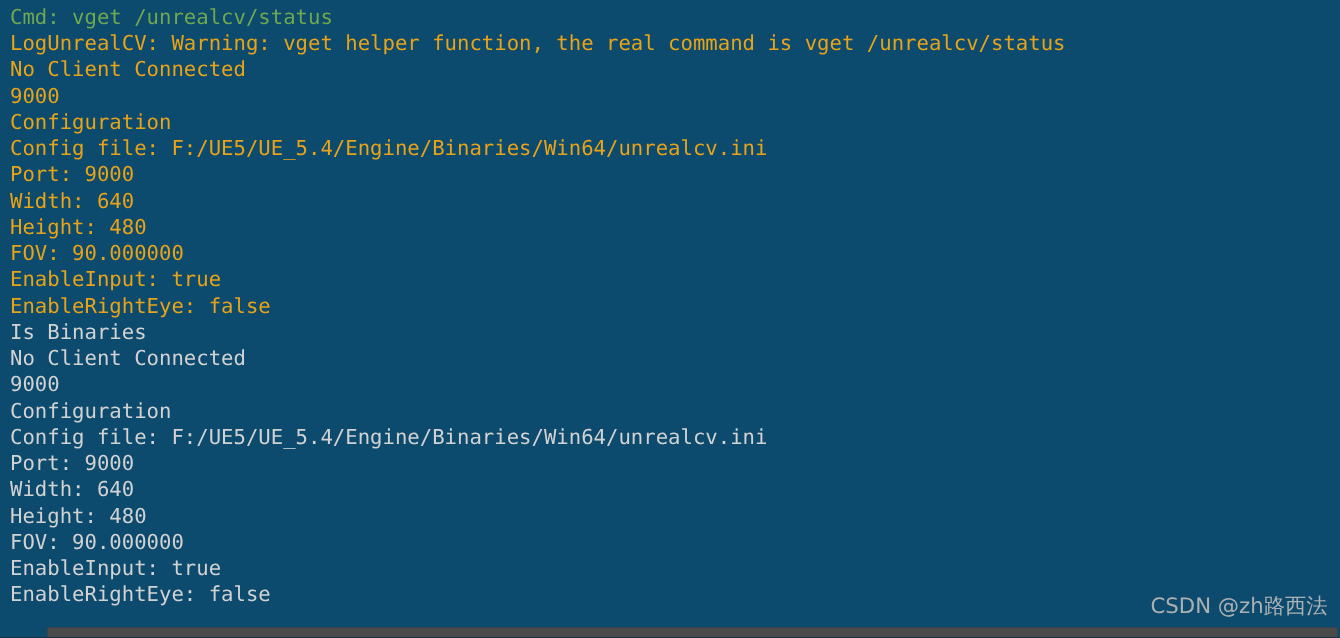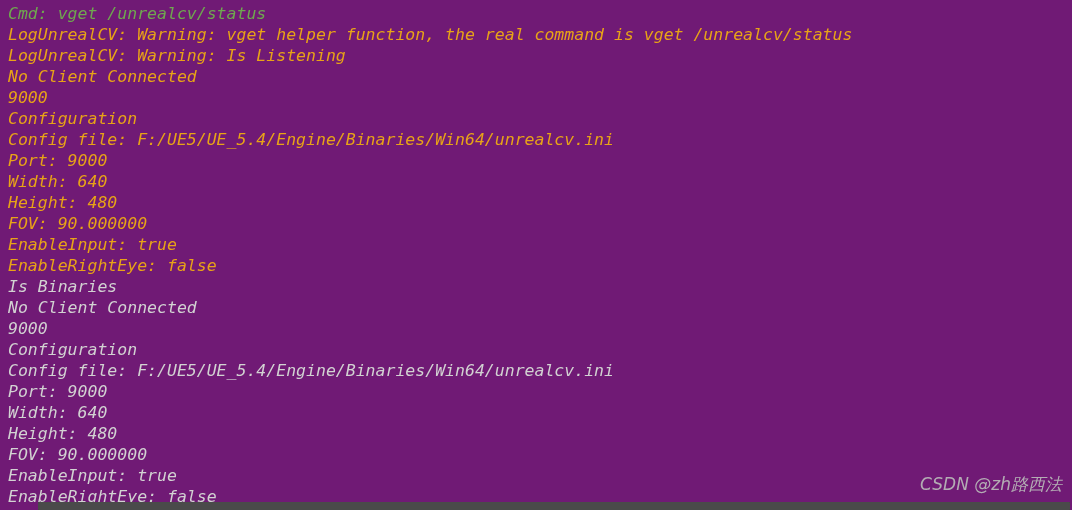--- a/index.html
+++ b/index.html
@@ -5,24 +5,23 @@
   html, body {
     margin: 0;
     padding: 0;
     background: #1c1c1c;
   }
 
   #console-window {
     position: relative;
     width: 1072px;
     height: 510px;
-    background: #701a75;
+    background: #0c4a6e;
     overflow: hidden;
     font-family: "DejaVu Sans Mono", "Liberation Mono", monospace;
-    font-style: italic;
   }
 
   
   #clipped-line-top {
     position: absolute;
     top: 0;
     left: 0;
     width: 100%;
     height: 3px;
     overflow: hidden;
@@ -92,21 +91,20 @@
 </head>
 <body>
 
 <div id="console-window">
 
   <div id="clipped-line-top">LogUnrealCV: Warning: vget helper function, the real command is vget /unrealcv/status</div>
 
   <div id="log-output">
       <div class="log-line cmd">Cmd: vget /unrealcv/status</div>
       <div class="log-line warn">LogUnrealCV: Warning: vget helper function, the real command is vget /unrealcv/status</div>
-      <div class="log-line warn">LogUnrealCV: Warning: Is Listening</div>
       <div class="log-line warn">No Client Connected</div>
       <div class="log-line warn">9000</div>
       <div class="log-line warn">Configuration</div>
       <div class="log-line warn">Config file: F:/UE5/UE_5.4/Engine/Binaries/Win64/unrealcv.ini</div>
       <div class="log-line warn">Port: 9000</div>
       <div class="log-line warn">Width: 640</div>
       <div class="log-line warn">Height: 480</div>
       <div class="log-line warn">FOV: 90.000000</div>
       <div class="log-line warn">EnableInput: true</div>
       <div class="log-line warn">EnableRightEye: false</div>

